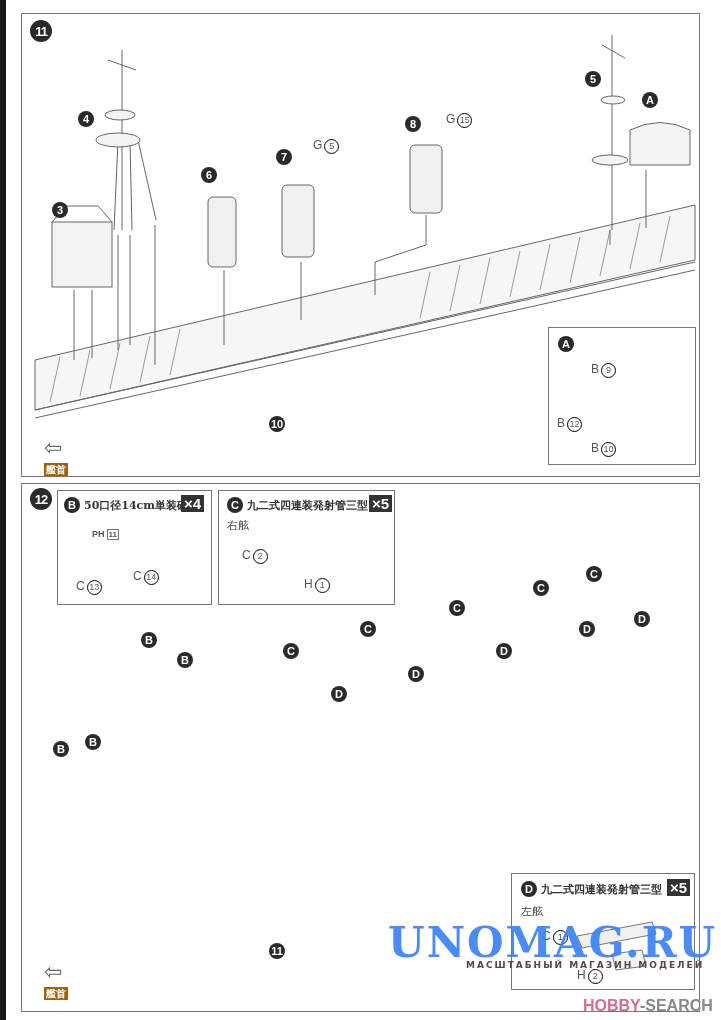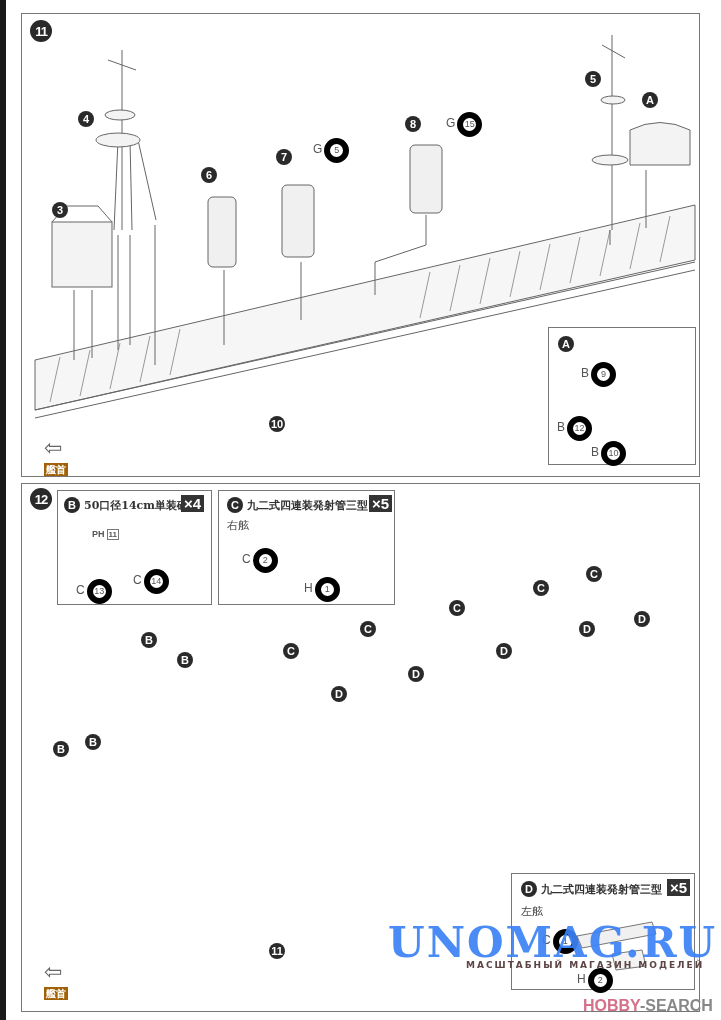--- a/index.html
+++ b/index.html
@@ -4,21 +4,21 @@
 <style>
   html, body { margin:0; padding:0; }
   body { width:721px; height:1020px; background:#ffffff; position:relative; overflow:hidden; font-family:"DejaVu Sans", sans-serif; color:#333; }
   .left-edge { position:absolute; left:0; top:0; width:6px; height:1020px; background:#1a1a1a; }
   .panel { position:absolute; border:1px solid #777; background:#fff; }
   #panel11 { left:21px; top:13px; width:677px; height:462px; }
   #panel12 { left:21px; top:483px; width:677px; height:527px; }
   .step { position:absolute; width:22px; height:22px; border-radius:50%; background:#2a2a2a; color:#fff; font-weight:bold; font-size:13px; display:flex; align-items:center; justify-content:center; font-family:"Liberation Sans", sans-serif; letter-spacing:-1px; }
   .call { position:absolute; width:16px; height:16px; border-radius:50%; background:#2a2a2a; color:#fff; font-weight:bold; font-size:11px; display:flex; align-items:center; justify-content:center; font-family:"Liberation Sans", sans-serif; }
   .partlbl { position:absolute; font-size:12px; color:#555; font-family:"Liberation Sans", sans-serif; white-space:nowrap; }
-  .partlbl .num { display:inline-block; width:13px; height:13px; border:6px solid #000000; border-radius:50%; font-size:9px; line-height:13px; text-align:center; margin-left:2px; }
+  .partlbl .num { display:inline-block; width:13px; height:13px; border:1px solid #000000; border-radius:50%; font-size:9px; line-height:13px; text-align:center; margin-left:2px; }
   .subbox { position:absolute; border:1px solid #777; background:#fff; }
   .boxtitle { position:absolute; font-size:11px; font-weight:bold; color:#333; font-family:"DejaVu Serif", serif; white-space:nowrap; }
   .mult { position:absolute; background:#333; color:#fff; font-weight:bold; font-size:15px; padding:0 3px; font-family:"Liberation Sans", sans-serif; }
   .side { position:absolute; font-size:11px; color:#444; }
   .bow { position:absolute; }
   .bow .arrow { font-size:22px; color:#666; line-height:20px; }
   .bow .lbl { background:#a16207; color:#fff; font-size:10px; padding:1px 2px; font-weight:bold; }
   svg.art { position:absolute; left:0; top:0; }
   .wm { position:absolute; left:388px; top:918px; font-family:"DejaVu Serif", serif; font-weight:bold; font-size:42px; color:#3b82f6; letter-spacing:2px; opacity:0.92; }
   .wm-sub { position:absolute; left:466px; top:960px; font-size:9px; font-weight:bold; color:#5c4545; letter-spacing:2px; }
@@ -153,21 +153,21 @@
 <div class="call" style="left:642px;top:92px;">A</div>
 <div class="partlbl" style="left:313px;top:138px;"><span>G</span><span class="num">5</span></div>
 <div class="partlbl" style="left:446px;top:112px;"><span>G</span><span class="num">15</span></div>
 <div class="bow" style="left:44px;top:438px;">
   <div class="arrow">⇦</div>
   <span class="lbl">艦首</span>
 </div>
 
 <div class="subbox" style="left:548px;top:327px;width:146px;height:136px;">
   <div class="call" style="left:9px;top:8px;">A</div>
-  <div class="partlbl" style="left:32px;top:34px;"><span>B</span><span class="num">9</span></div>
+  <div class="partlbl" style="left:42px;top:34px;"><span>B</span><span class="num">9</span></div>
   <div class="partlbl" style="left:8px;top:88px;"><span>B</span><span class="num">12</span></div>
   <div class="partlbl" style="left:42px;top:113px;"><span>B</span><span class="num">10</span></div>
 </div>
 
 <div class="panel" id="panel12"></div>
 <div class="step" style="left:30px;top:488px;">12</div>
 
 <div class="subbox" style="left:57px;top:490px;width:153px;height:113px;">
   <div class="call" style="left:6px;top:6px;">B</div>
   <div class="boxtitle" style="left:26px;top:7px;">50口径14cm単装砲</div>

